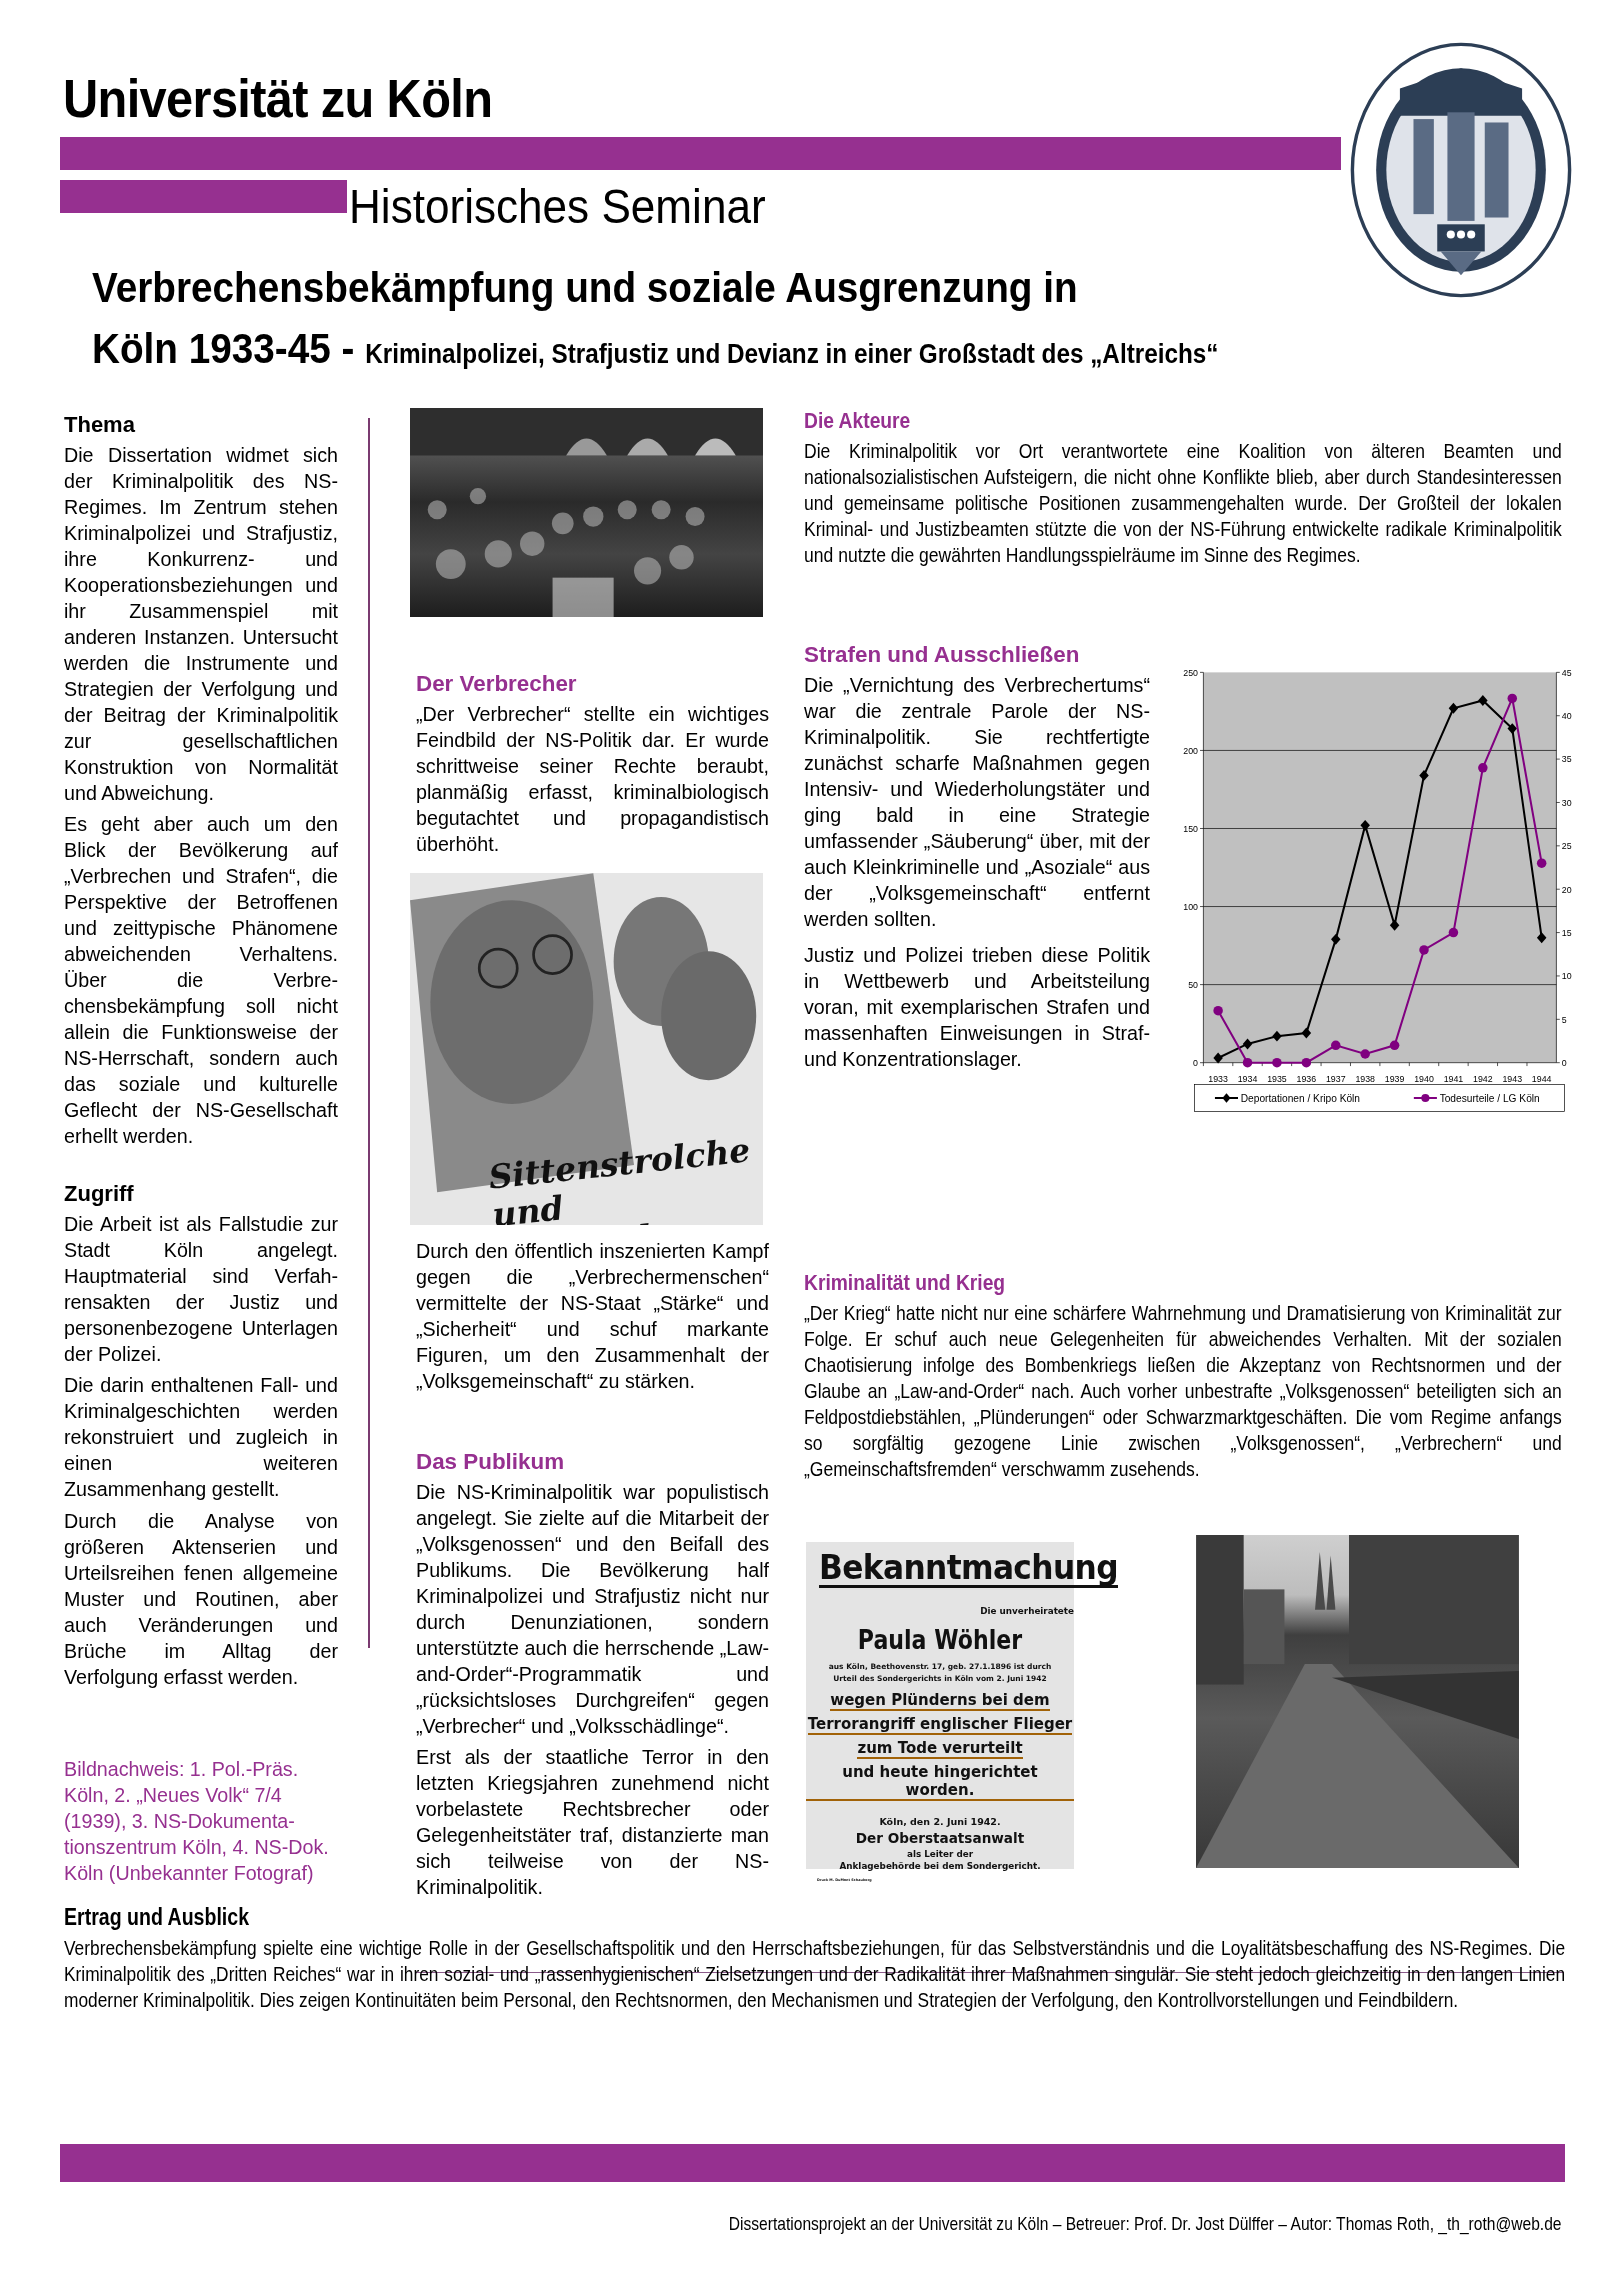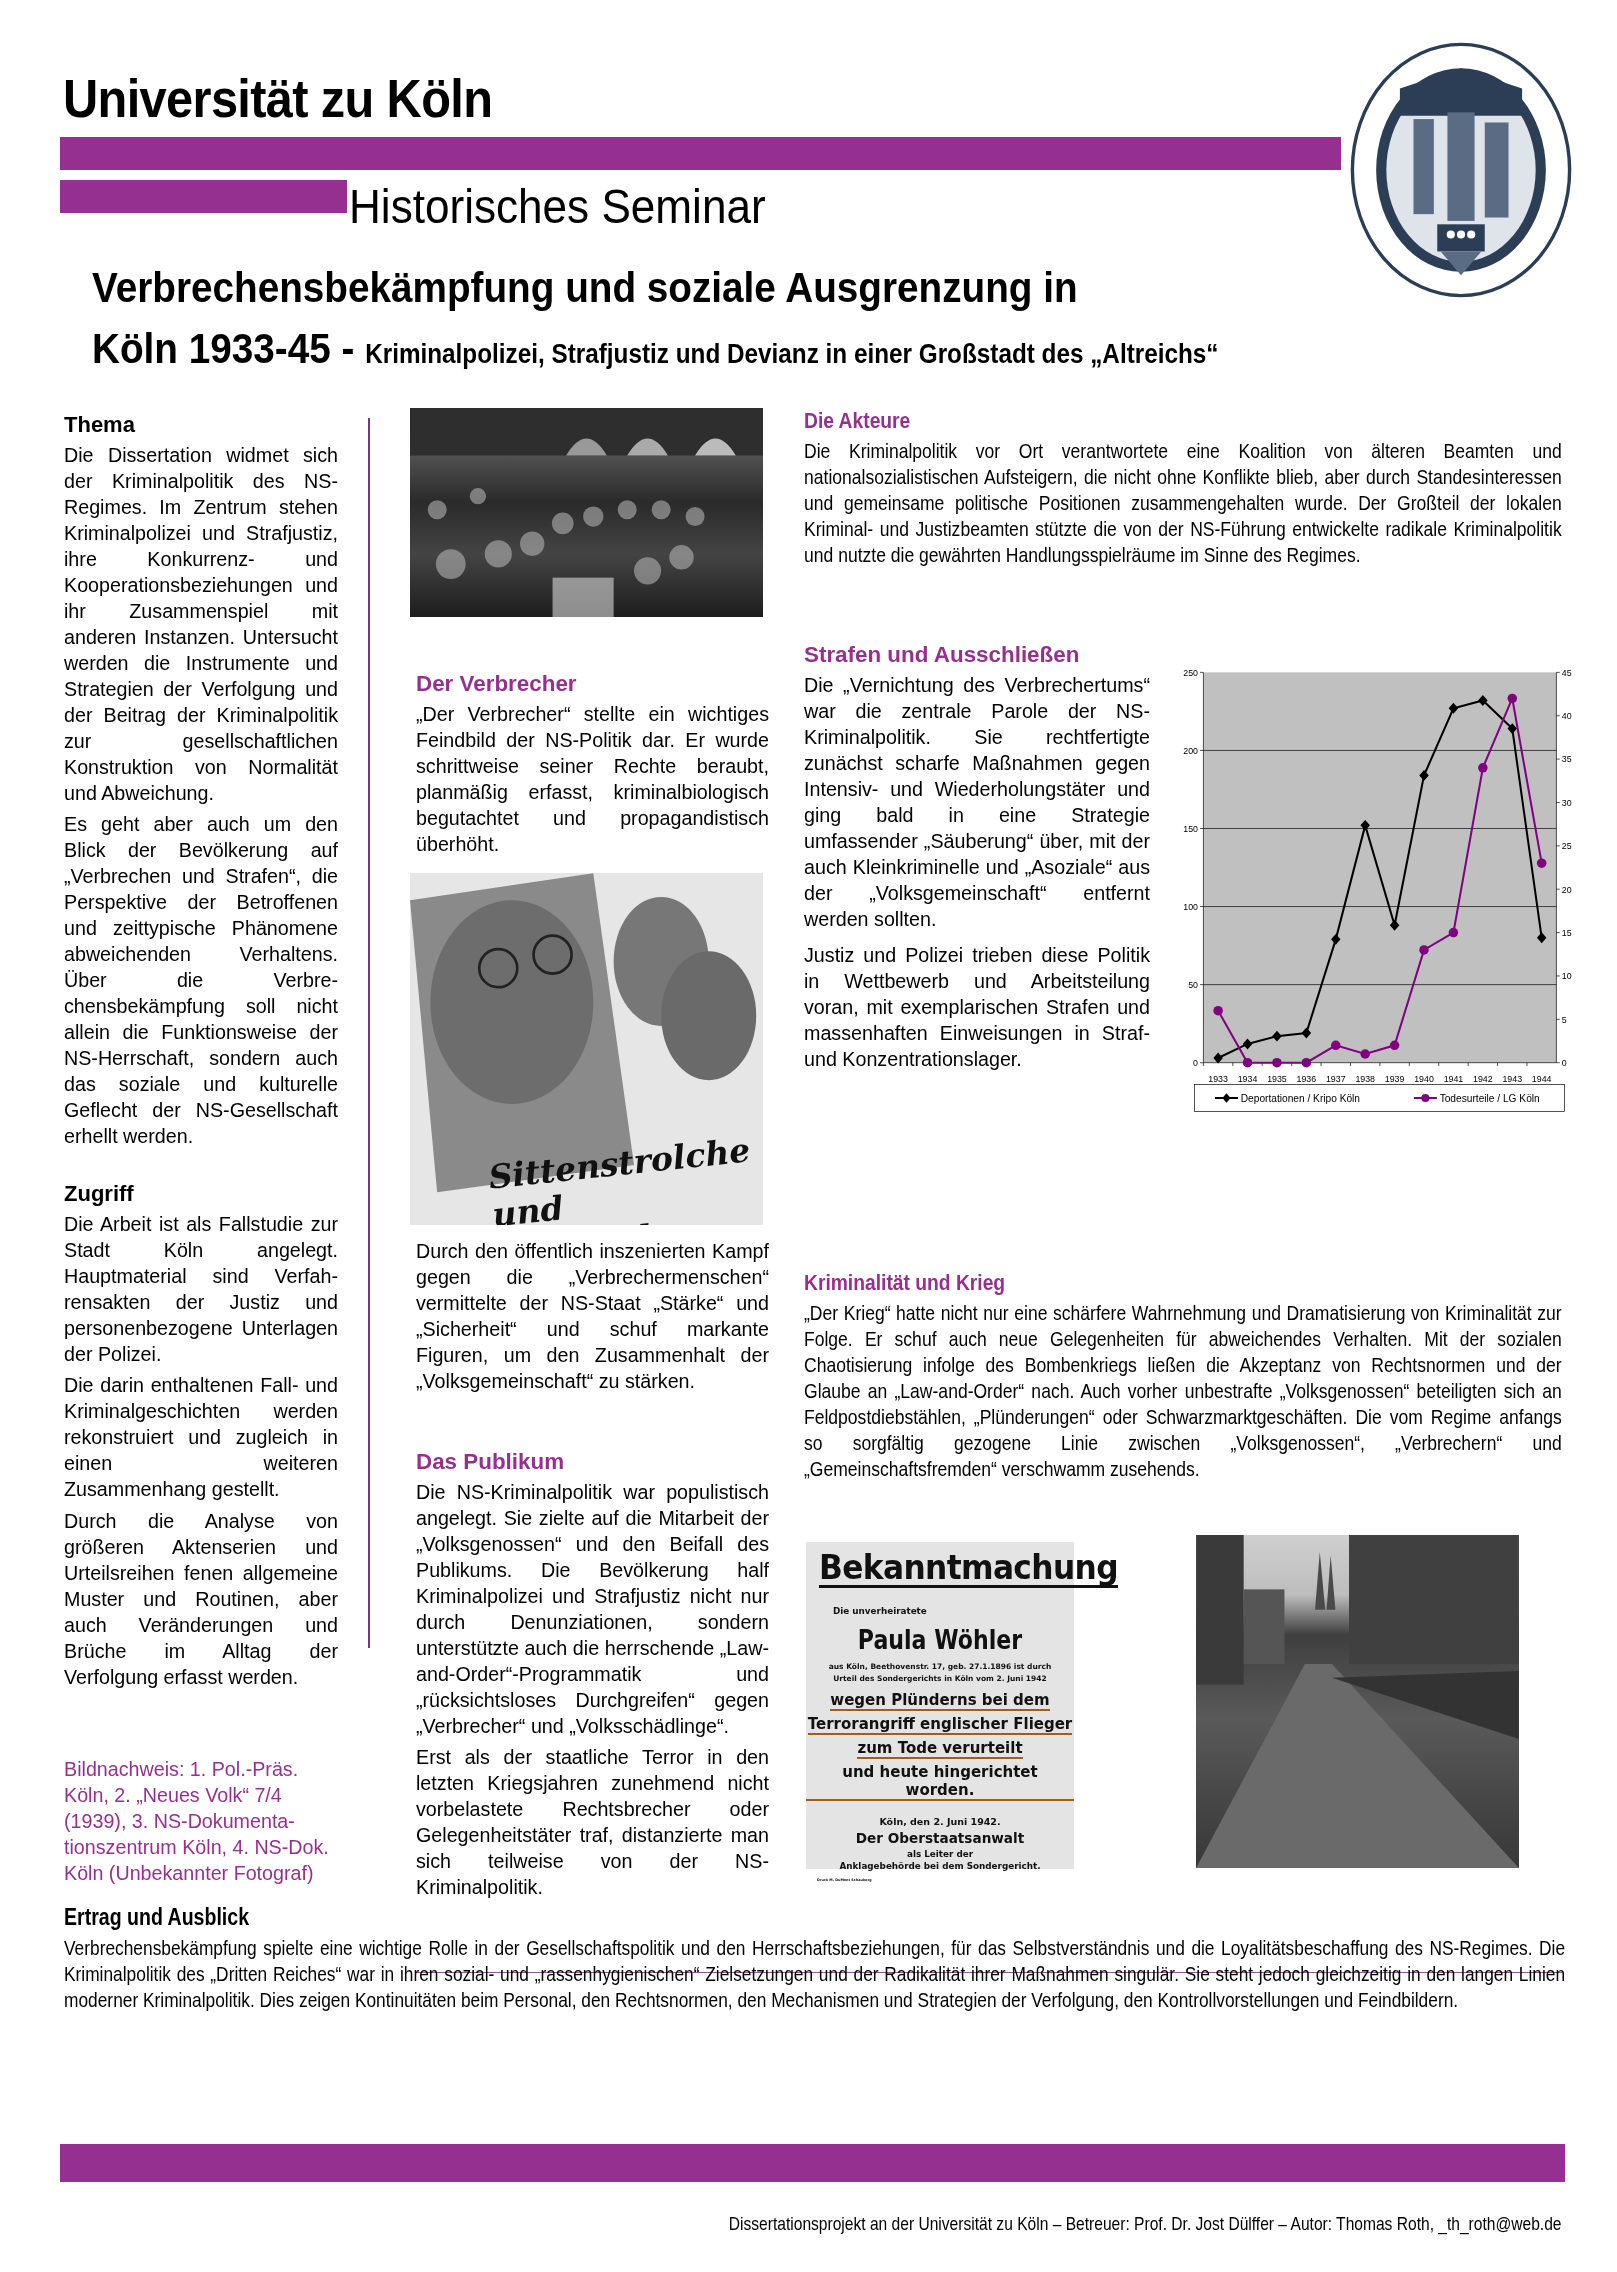--- a/index.html
+++ b/index.html
@@ -249,21 +249,21 @@
     </svg>
 </div>
 
 <div class="abs wide" style="top:1270px;">
   <div class="h-purple" style="transform:scaleX(0.86); transform-origin:left; white-space:nowrap;">Kriminalität und Krieg</div>
   <div class="condensed">„Der Krieg“ hatte nicht nur eine schärfere Wahrnehmung und Drama­tisierung von Kriminalität zur Folge. Er schuf auch neue Gelegenheiten für abweichendes Verhalten. Mit der sozialen Chaotisierung infolge des Bom­benkriegs ließen die Akzeptanz von Rechtsnormen und der Glaube an „Law-and-Order“ nach. Auch vorher unbestrafte „Volksgenossen“ beteiligten sich an Feldpostdiebstählen, „Plünderungen“ oder Schwarzmarktgeschäften. Die vom Regime anfangs so sorgfältig gezogene Linie zwischen „Volksgenos­sen“, „Verbrechern“ und „Gemeinschaftsfremden“ verschwamm zusehends.</div>
 </div>
 
 <div class="abs poster">
   <div class="p-head">Bekanntmachung</div>
-  <div class="p-small" style="margin-top:17.7px; text-align:left; padding-left:27px;">Die unverheiratete</div>
+  <div class="p-small" style="margin-top:17.7px; text-align:right; padding-left:27px;">Die unverheiratete</div>
   <div class="p-name">Paula Wöhler</div>
   <div class="p-small" style="margin-top:6.8px; font-size:7.5px;">aus Köln, Beethovenstr. 17, geb. 27.1.1896 ist durch</div>
   <div class="p-small" style="font-size:7.5px;">Urteil des Sondergerichts in Köln vom 2. Juni 1942</div>
   <div class="p-mid" style="margin-top:8.2px;">wegen Plünderns bei dem</div><br>
   <div class="p-mid">Terrorangriff englischer Flieger</div><br>
   <div class="p-mid">zum Tode verurteilt</div><br>
   <div class="p-mid">und heute hingerichtet worden.</div>
   <div class="p-small" style="margin-top:15px; font-size:9.5px;">Köln, den 2. Juni 1942.</div>
   <div class="p-foot" style="font-size:13.6px;">Der Oberstaatsanwalt</div>
   <div class="p-small">als Leiter der</div>

